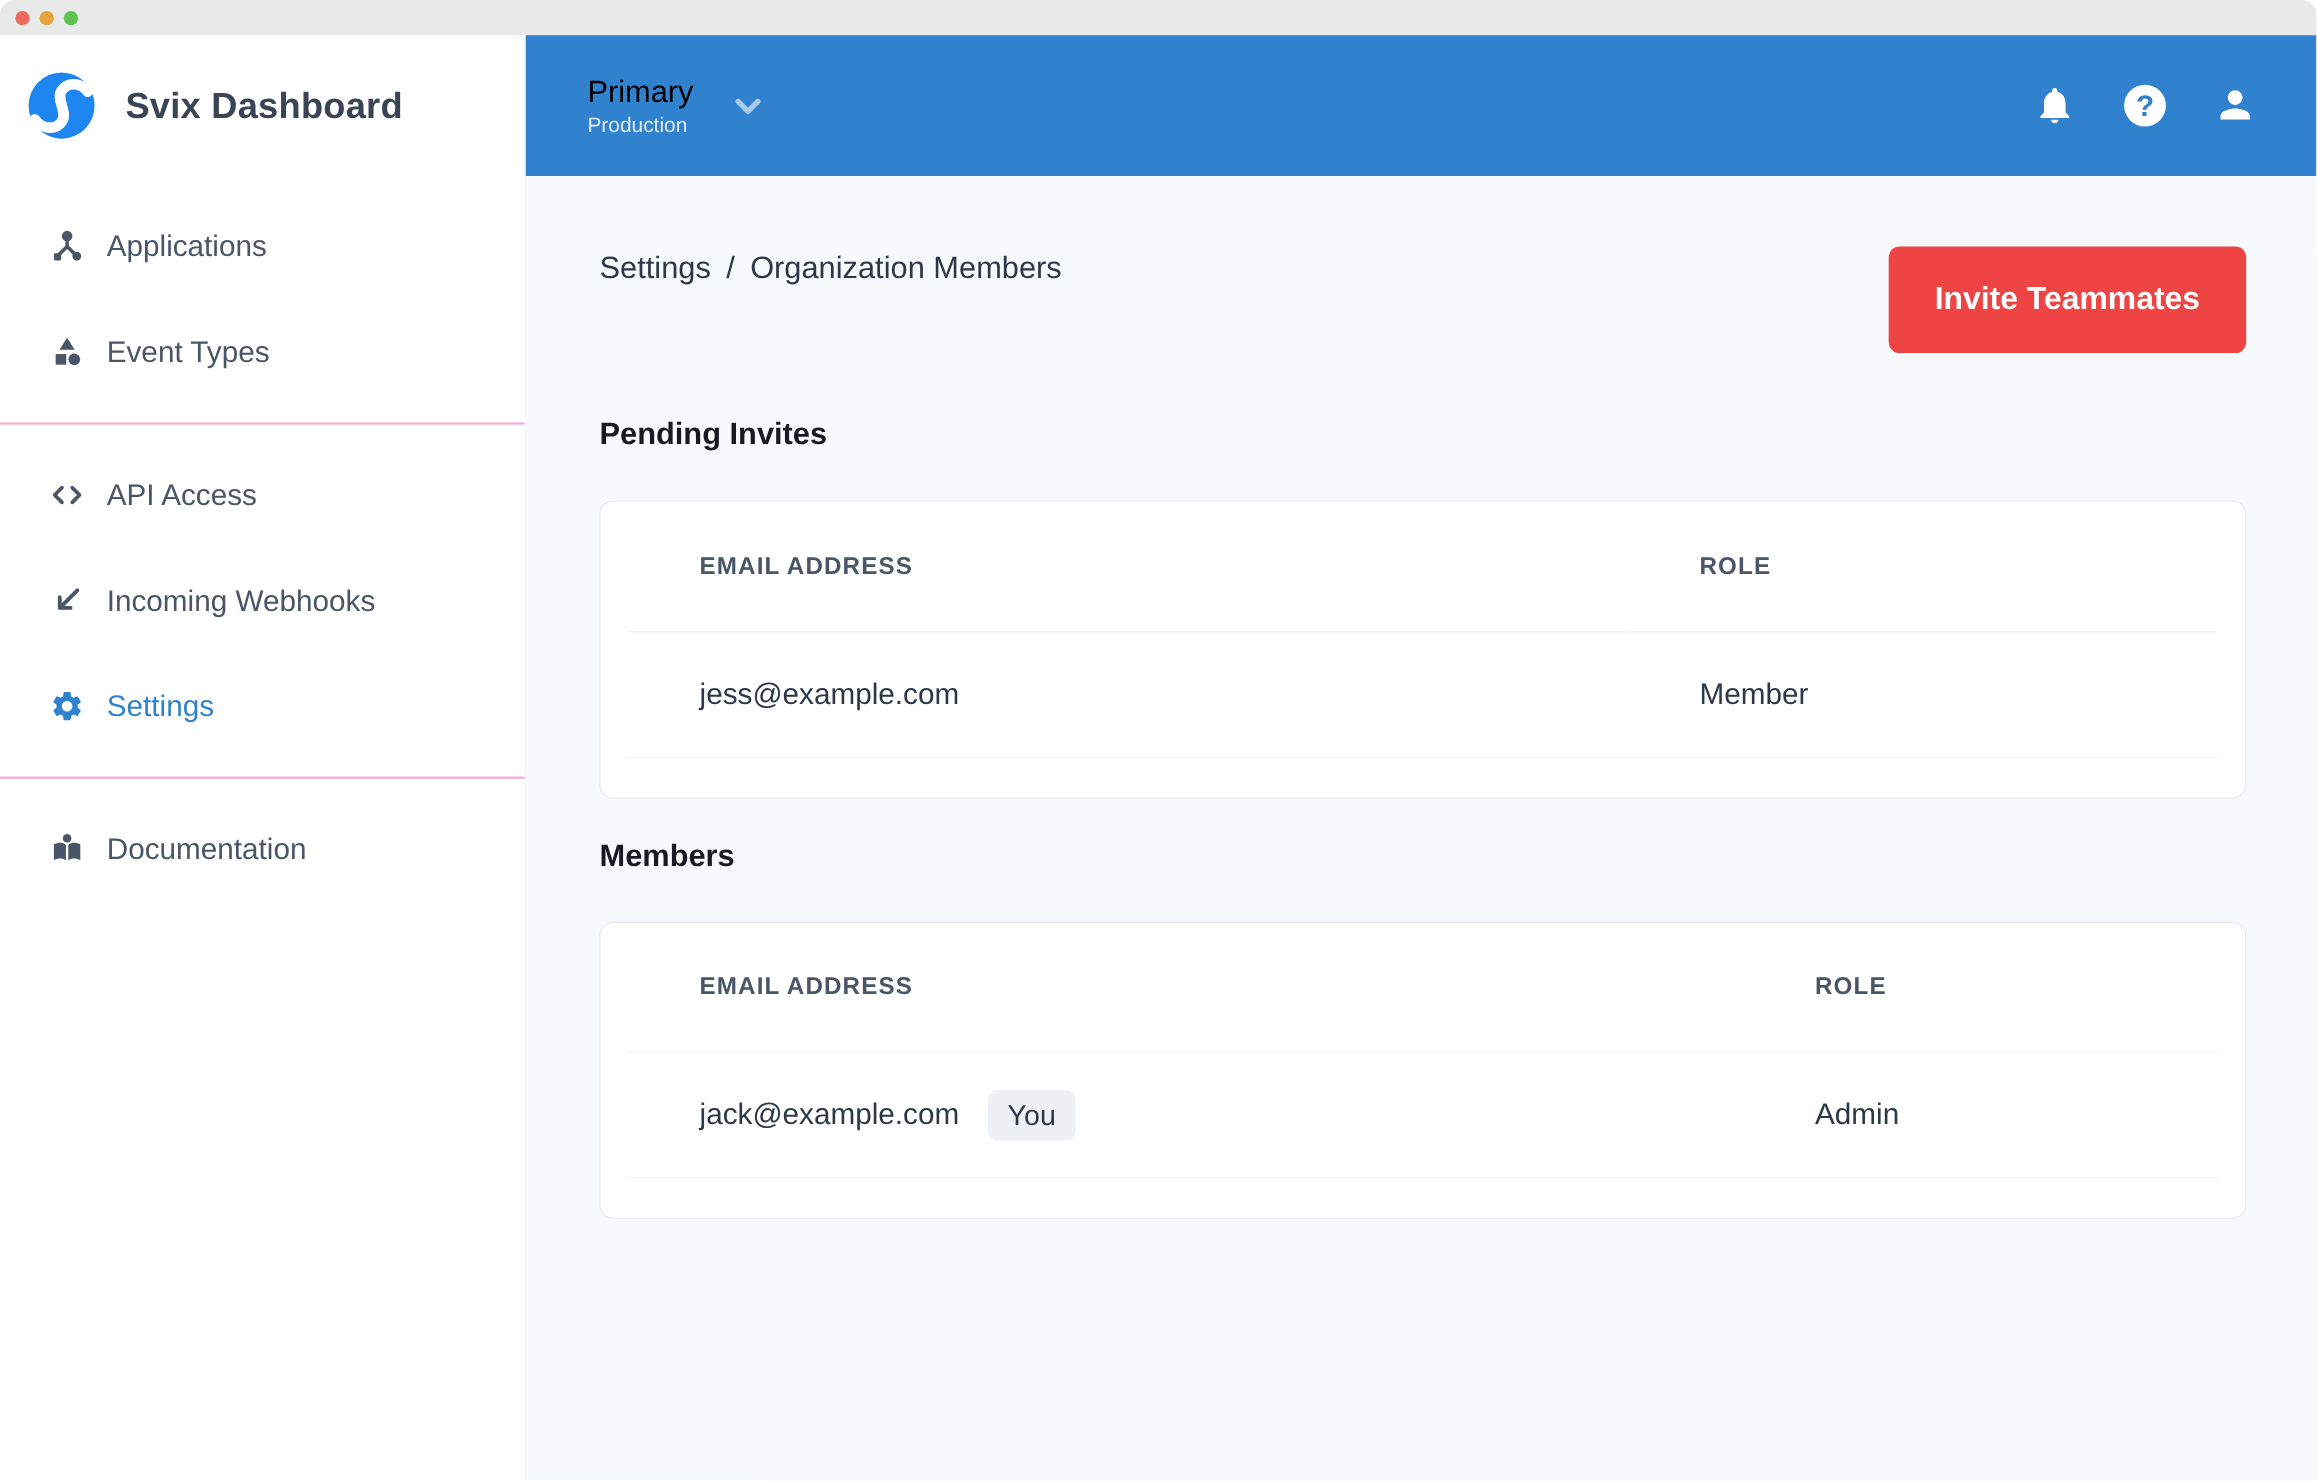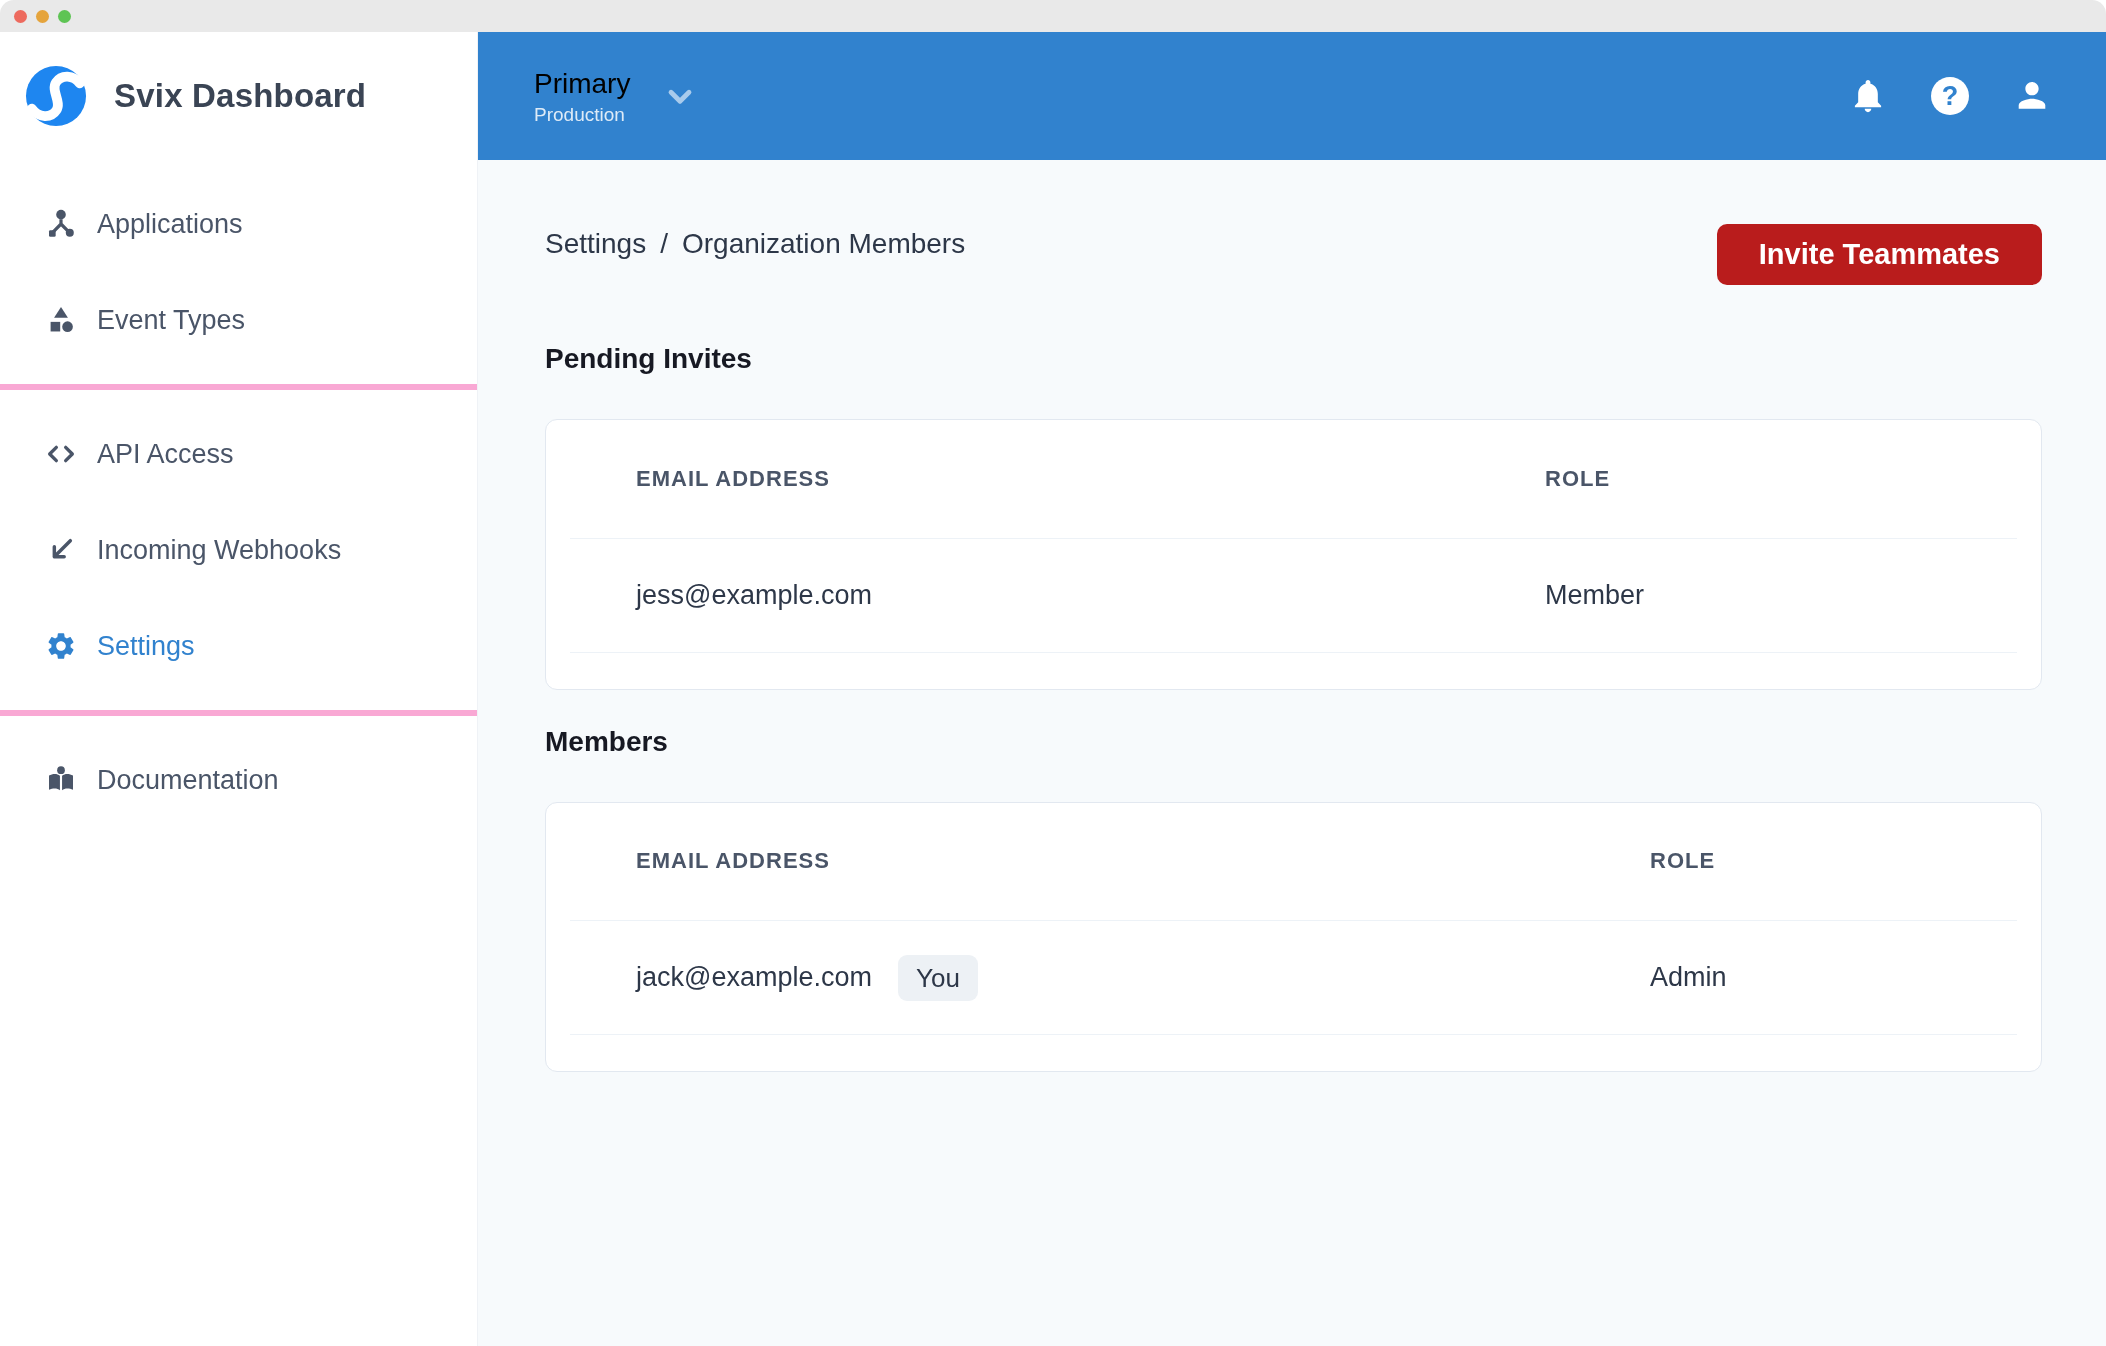--- a/index.html
+++ b/index.html
@@ -35,21 +35,21 @@
   .sidebar {
     width: 478px; flex: none;
     background: #ffffff;
     border-right: 1px solid #EFF2F6;
   }
   .brand { height: 128px; display: flex; align-items: center; padding-left: 25px; gap: 27px; }
   .logo { width: 62px; height: 62px; flex: none; }
   .brand-title { font-size: 33px; font-weight: 700; color: #3A4454; letter-spacing: .2px; }
 
   .nav-section { padding: 16px 0; }
-  .nav-section + .nav-section { border-top: 6px solid #f9a8d4; }
+  .nav-section + .nav-section { border-top: 2px solid #f9a8d4; }
   .nav-item {
     height: 96px; display: flex; align-items: center;
     padding-left: 45px; gap: 20px;
     font-size: 27px; color: #4A5568; cursor: pointer;
   }
   .nav-item.active { color: #3182CE; }
   .nicon { width: 32px; height: 32px; flex: none; display: flex; align-items: center; justify-content: center; }
   .nicon svg { width: 32px; height: 32px; }
 
   
@@ -77,22 +77,22 @@
     display: flex; align-items: center; justify-content: center;
   }
 
   
   .content { flex: 1; background: #F7FAFC; padding: 64px 64px 0 67px; overflow: hidden; }
 
   .page-head { display: flex; justify-content: space-between; align-items: flex-start; }
   .breadcrumb { display: flex; gap: 14px; font-size: 28px; line-height: 40px; color: #2D3748; }
   .crumb-link { cursor: pointer; }
   .invite-btn {
-    height: 61px; padding: 0 42px;
-    background: #b91c1c; color: #fff;
+    height: 97px; padding: 0 42px;
+    background: #ef4444; color: #fff;
     font-family: inherit; font-size: 29px; font-weight: 700;
     border: none; border-radius: 10px; cursor: pointer;
   }
 
   .section-heading { font-size: 28px; line-height: 36px; font-weight: 700; color: #171923; margin-top: 56px; }
   .section-heading.second { margin-top: 34px; }
 
   .card {
     margin-top: 42px;
     background: #ffffff;

